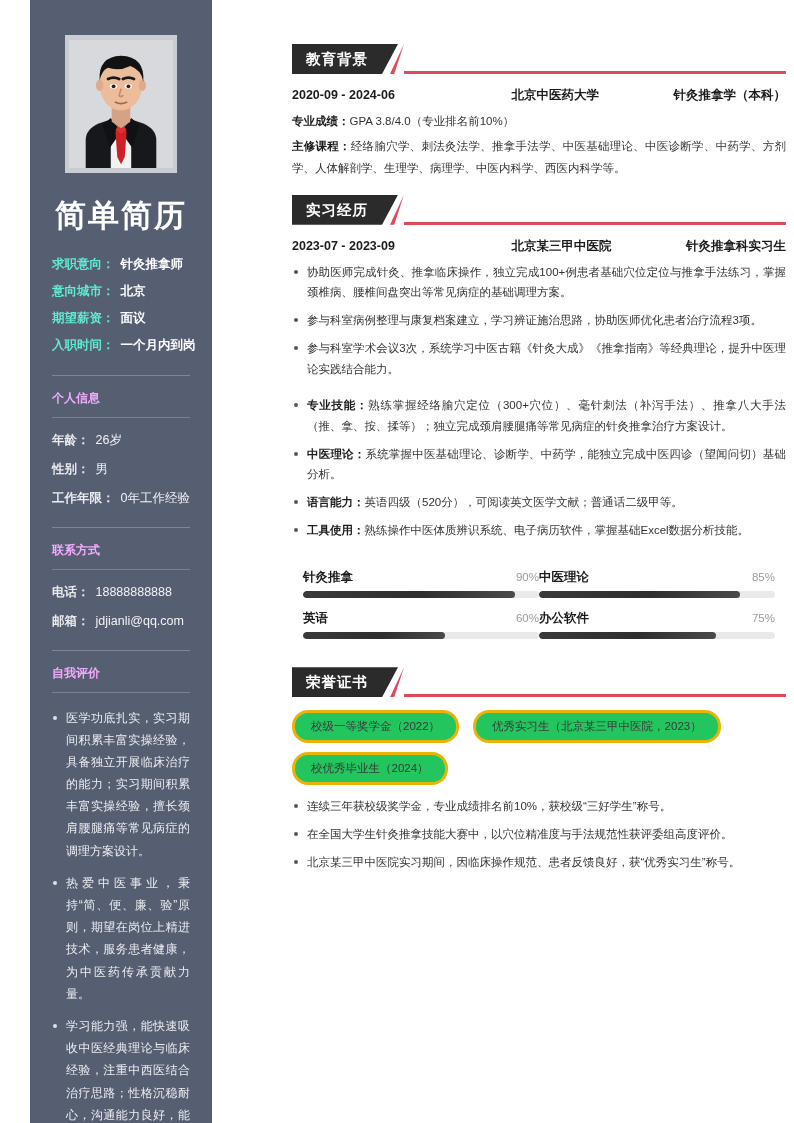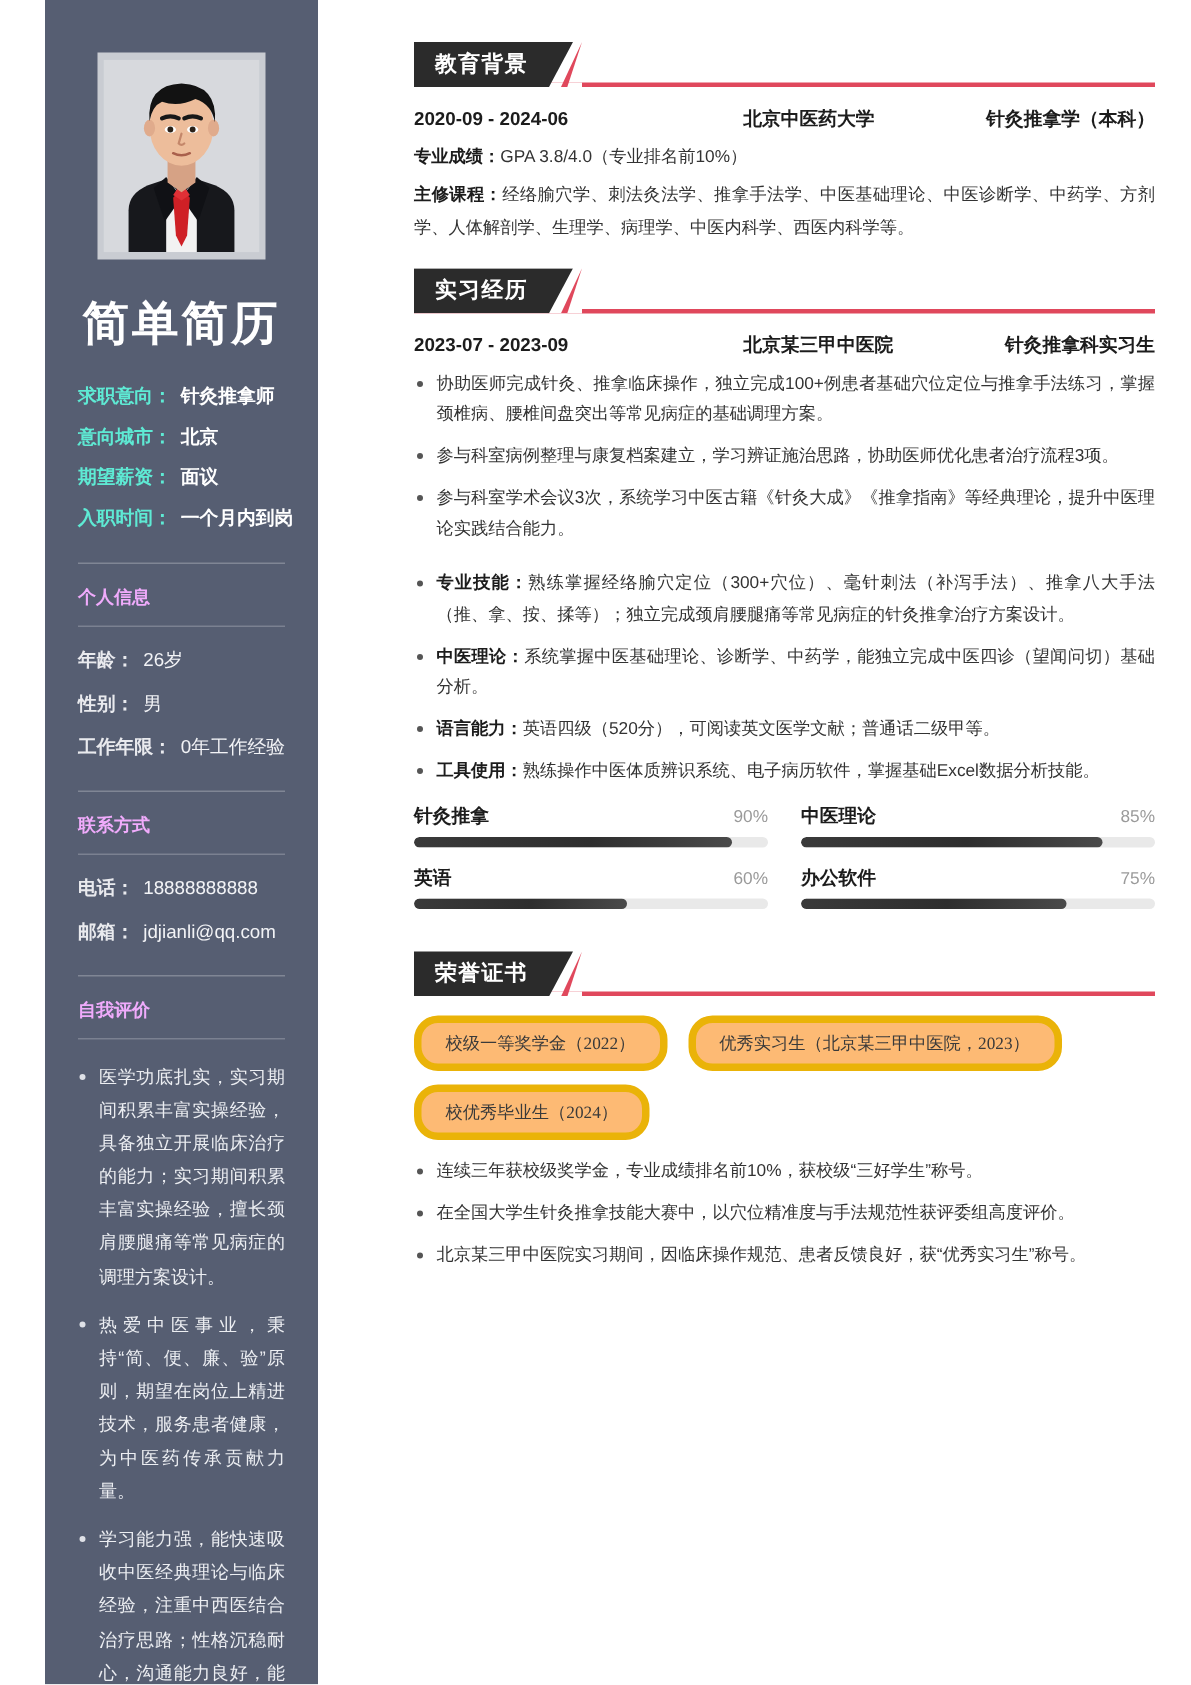--- a/index.html
+++ b/index.html
@@ -93,23 +93,23 @@
     position: absolute;
     left: 1px; top: 9px;
     width: 4px; height: 4px;
     border-radius: 50%;
     background: #dfe1e7;
   }
 
   
   .main {
     position: absolute;
-    left: 276px; top: 0;
+    left: 292px; top: 0;
     width: 494px;
-    padding-top: 28px;
+    padding-top: 44px;
   }
   .section { margin-bottom: 16px; }
 
   .sec-head {
     position: relative;
     height: 30px;
     margin-bottom: 13px;
   }
   .sec-head .tag {
     position: absolute;
@@ -184,22 +184,22 @@
     width: 4px; height: 4px;
     border-radius: 50%;
     background: #555555;
   }
   .bullets li b { color: #1c1c1c; }
 
   
   .bars {
     display: flex;
     flex-wrap: wrap;
-    justify-content: space-between;
-    margin-top: 12px;
+    justify-content: center;
+    margin-top: 29px;
   }
   .bar-item { width: 236px; margin-bottom: 12px; }
   .bar-top {
     display: flex;
     justify-content: space-between;
     align-items: baseline;
     margin-bottom: 5px;
   }
   .bar-name { font-size: 12.5px; font-weight: bold; color: #1c1c1c; }
   .bar-pct { font-size: 11.5px; color: #9a9a9a; }
@@ -216,28 +216,27 @@
   }
 
   
   .chips {
     display: flex;
     flex-wrap: wrap;
     gap: 9px 14px;
     margin-bottom: 11px;
   }
   .chip {
-    border: 5px solid #eab308;
+    border: 3px solid #eab308;
     border-radius: 16px;
     padding: 6px 16px;
     font-size: 11.5px;
     color: #3a3a3a;
-    background: #fdba74;
+    background: #22c55e;
     white-space: nowrap;
-    font-family: Liberation Serif, serif;
   }
 </style>
 </head>
 <body>
 
 <div class="page">
 
   <aside class="sidebar">
 
     <div class="avatar-wrap">

